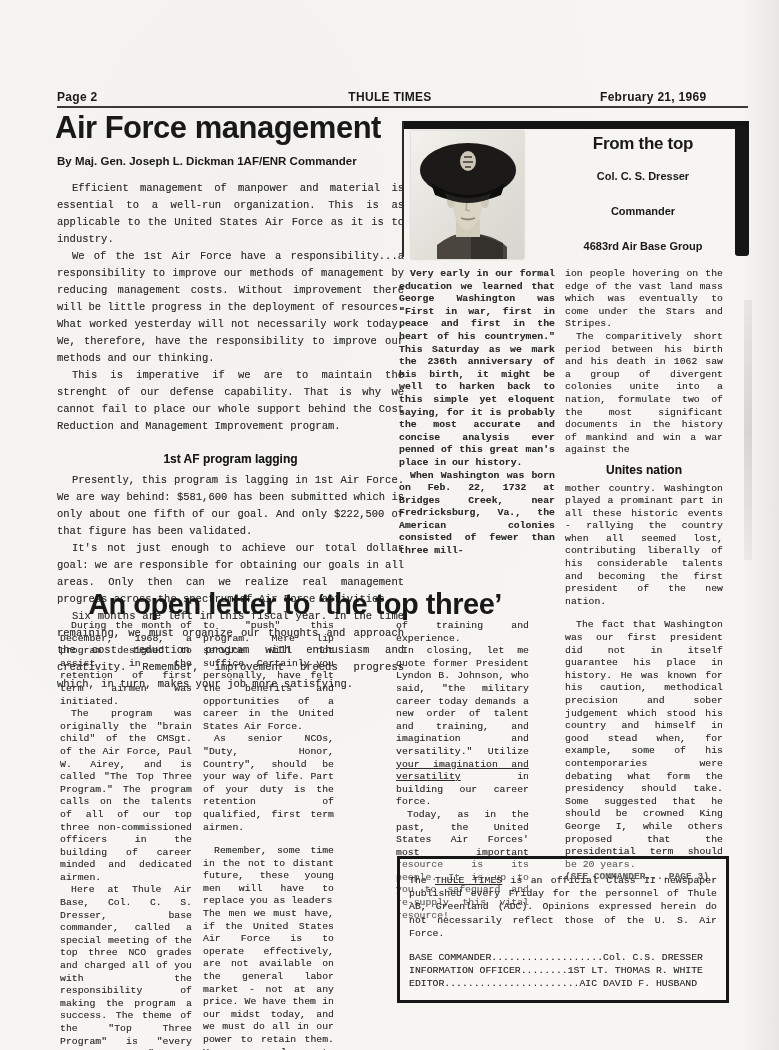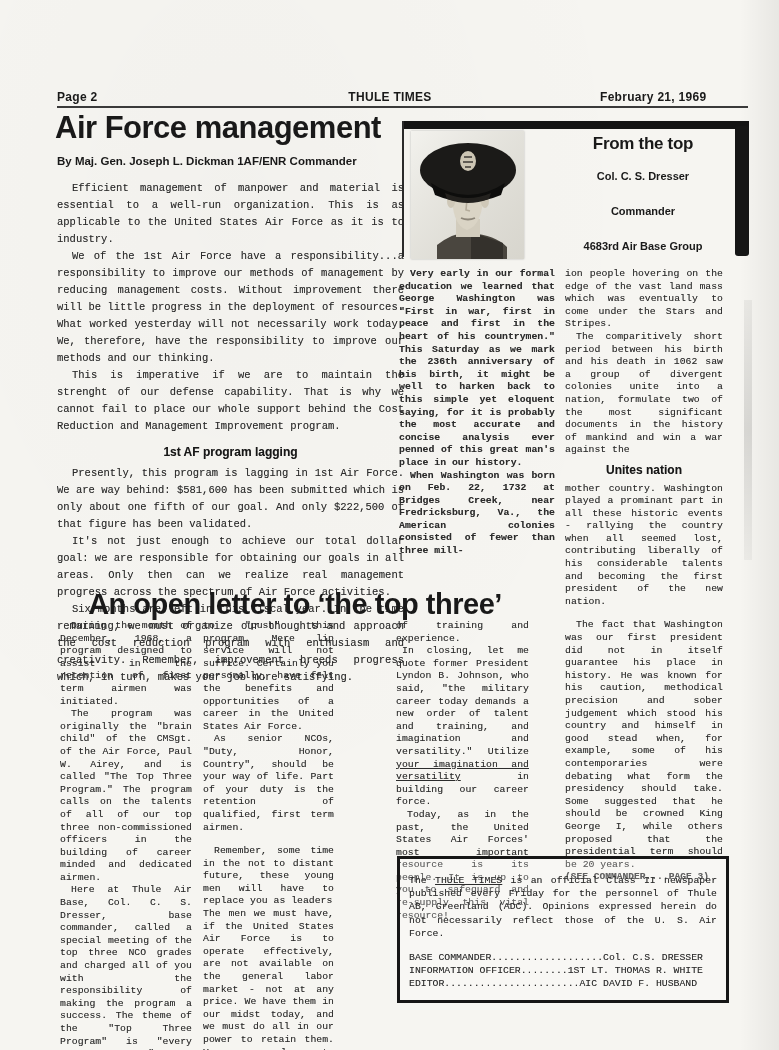--- a/index.html
+++ b/index.html
@@ -19,21 +19,21 @@
   .headline-1 { font-size:31px; letter-spacing:-0.5px; line-height:1; transform:scaleY(1.04); transform-origin:left top; }
   .headline-2 { font-size:29px; letter-spacing:-0.5px; line-height:1; text-align:center; }
   .byline-1 { font-size:11.5px; }
   .byline-2 { font-size:10.5px; font-weight:bold; text-align:center; text-shadow:0 0 0.5px rgba(0,0,0,0.4); }
   .body-wide { width:347px; font-size:10.5px; line-height:17px; text-align:justify; text-shadow:0 0 0.5px rgba(0,0,0,0.35); }
   .body-narrow { font-size:9.8px; line-height:12.6px; text-align:justify; text-shadow:0 0 0.5px rgba(0,0,0,0.35); }
   .body-wide p, .body-narrow p { margin:0; text-indent:15px; }
   .body-narrow p { text-indent:11px; }
   p.no-indent { text-indent:0; }
   p.gap-top { margin-top:11px; }
-  .subhead { font-size:12px; text-align:center; margin:9px 0 4px; font-family:"Liberation Sans","DejaVu Sans",sans-serif; font-weight:bold; color:#171717; }
+  .subhead { font-size:12px; text-align:center; margin:16px 0 4px; font-family:"Liberation Sans","DejaVu Sans",sans-serif; font-weight:bold; color:#171717; }
   .box-topbar { position:absolute; left:402px; top:121px; width:347px; height:8px; background:#141414; }
   .box-leftedge { position:absolute; left:402px; top:121px; width:2px; height:136px; background:#2a2a2a; }
   .photo-frame { position:absolute; left:411px; top:131px; width:113px; height:128px; background:#ecebe5; box-shadow:0 0 2px rgba(0,0,0,0.25); }
   .ftt-block { position:absolute; left:548px; width:190px; text-align:center; }
   .ftt-title { font-size:17px; letter-spacing:-0.3px; }
   .ftt-line { font-size:11px; }
   .continued { font-weight:bold; margin-top:9px; text-indent:0 !important; text-align:left; white-space:nowrap; font-size:9.6px; }
   .mast-box { position:absolute; left:397px; top:856px; width:332px; border:3px solid #161616; box-sizing:border-box;
     padding:15px 9px 9px; font-size:9.8px; line-height:13.2px; text-align:justify; text-shadow:0 0 0.5px rgba(0,0,0,0.35); background:rgba(255,255,255,0.25); }
   .credits { margin-top:11px; }

